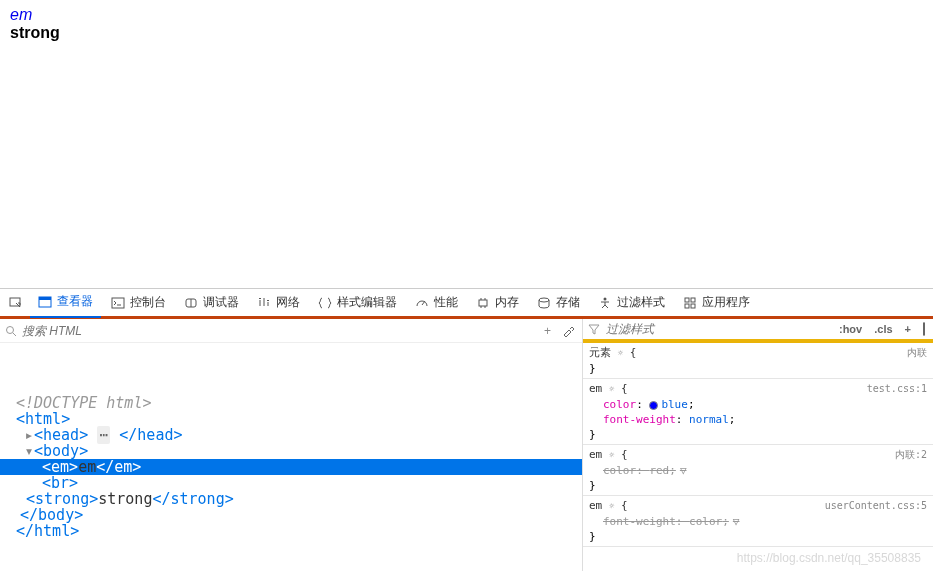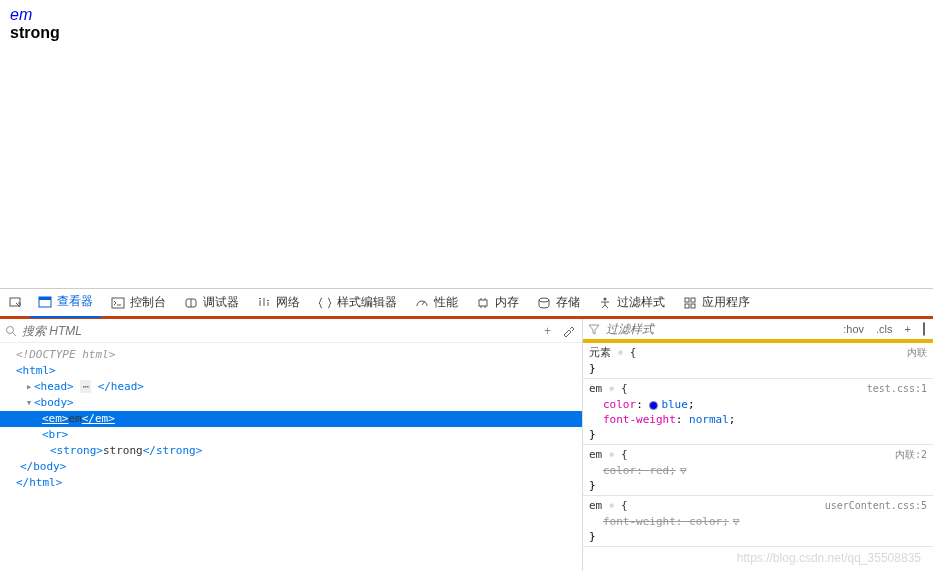--- a/index.html
+++ b/index.html
@@ -16,35 +16,35 @@
 .dt-tab .ic { width: 14px; height: 14px; display: inline-flex; align-items: center; justify-content: center; }
 .dt-pick { width: 24px; display: flex; align-items: center; justify-content: center; }
 
 .dt-body { flex: 1; display: flex; min-height: 0; }
 .dom-pane { flex: 1; display: flex; flex-direction: column; border-right: 1px solid #ddd; min-width: 0; }
 .dom-search { display: flex; align-items: center; height: 24px; border-bottom: 1px solid #eee; padding: 0 5px; gap: 5px; }
 .dom-search input { flex: 1; border: none; outline: none; font-size: 12px; color: #999; font-style: italic; }
 .dom-search .tool { color: #888; cursor: pointer; padding: 0 3px; }
 .search-ic { color: #999; }
 
-.dom-tree { flex: 1; overflow: auto; padding: 4px 0; font-family: Menlo, Consolas, monospace; font-size: 11px; line-height: 16px; color: #333; }
+.dom-tree { flex: 1; overflow: auto; padding: 4px 0; font-family: Menlo, Consolas, monospace; font-size: 15px; line-height: 16px; color: #333; margin-top: 48px; }
 .dom-line { padding: 0 6px; white-space: nowrap; }
 .dom-line.sel { background: #0074e8; color: #fff; }
-.dom-line.sel .tag, .dom-line.sel .text { color: #fff; text-decoration: underline; }
+.dom-line.sel .tag, .dom-line.sel .text { color: #fff; }
 .tw { color: #888; display: inline-block; width: 10px; text-align: center; cursor: pointer; }
 .tag { color: #0074e8; }
 .doctype { color: #999; font-style: italic; }
 .dom-text { color: #333; }
 .head-dots { background: #eee; border-radius: 2px; padding: 0 2px; color: #666; }
 
 .styles-pane { width: 350px; display: flex; flex-direction: column; }
 .styles-head { display: flex; align-items: center; height: 24px; border-bottom: 4px solid #eab308; padding: 0 5px; gap: 6px; }
 .filter-ic { color: #999; }
 .styles-head input { flex: 1; border: none; outline: none; font-size: 12px; color: #999; font-style: italic; }
-.styles-ctrl { color: #666; cursor: pointer; font-size: 11px; padding: 0 3px; font-weight: normal; }
+.styles-ctrl { color: #666; cursor: pointer; font-size: 11px; padding: 0 3px; font-weight: bold; }
 .pg-ic { width: 12px; height: 14px; border: 1px solid #666; border-radius: 1px; position: relative; }
 
 .rules { flex: 1; overflow: auto; font-family: Menlo, Consolas, monospace; font-size: 11px; line-height: 15px; }
 .rule { border-bottom: 1px solid #e5e5e5; padding: 2px 6px; position: relative; }
 .rule-src { position: absolute; right: 6px; top: 2px; color: #888; font-size: 10px; }
 .sel-line { color: #333; }
 .selector { color: #333; }
 .prop { padding-left: 14px; }
 .prop-name { color: #dd00a9; }
 .prop-val { color: #666; }
@@ -190,21 +190,21 @@
             </svg>
           </span>
       </div>
       <div class="dom-tree">
         <div class="dom-line" style="padding-left:16px;"><span class="doctype">&lt;!DOCTYPE html&gt;</span></div>
         <div class="dom-line" style="padding-left:16px;"><span class="tag">&lt;html&gt;</span></div>
         <div class="dom-line" style="padding-left:24px;"><span class="tw">▸</span><span class="tag">&lt;head&gt;</span> <span class="head-dots">⋯</span> <span class="tag">&lt;/head&gt;</span></div>
         <div class="dom-line" style="padding-left:24px;"><span class="tw">▾</span><span class="tag">&lt;body&gt;</span></div>
         <div class="dom-line sel" style="padding-left:42px;"><span class="tag">&lt;em&gt;</span><span class="dom-text">em</span><span class="tag">&lt;/em&gt;</span></div>
         <div class="dom-line" style="padding-left:42px;"><span class="tag">&lt;br&gt;</span></div>
-        <div class="dom-line" style="padding-left:50px;"><span class="tag">&lt;strong&gt;</span><span class="dom-text">strong</span><span class="tag">&lt;/strong&gt;</span></div>
+        <div class="dom-line" style="padding-left:26px;"><span class="tag">&lt;strong&gt;</span><span class="dom-text">strong</span><span class="tag">&lt;/strong&gt;</span></div>
         <div class="dom-line" style="padding-left:20px;"><span class="tag">&lt;/body&gt;</span></div>
         <div class="dom-line" style="padding-left:16px;"><span class="tag">&lt;/html&gt;</span></div>
       </div>
     </div>
 
     <div class="styles-pane">
       <div class="styles-head">
         <span class="filter-ic">
             <svg width="12" height="12" viewBox="0 0 12 12">
               <path d="M1 2 L11 2 L7 7 L7 11 L5 10 L5 7 Z" fill="none" stroke="#999"></path>

